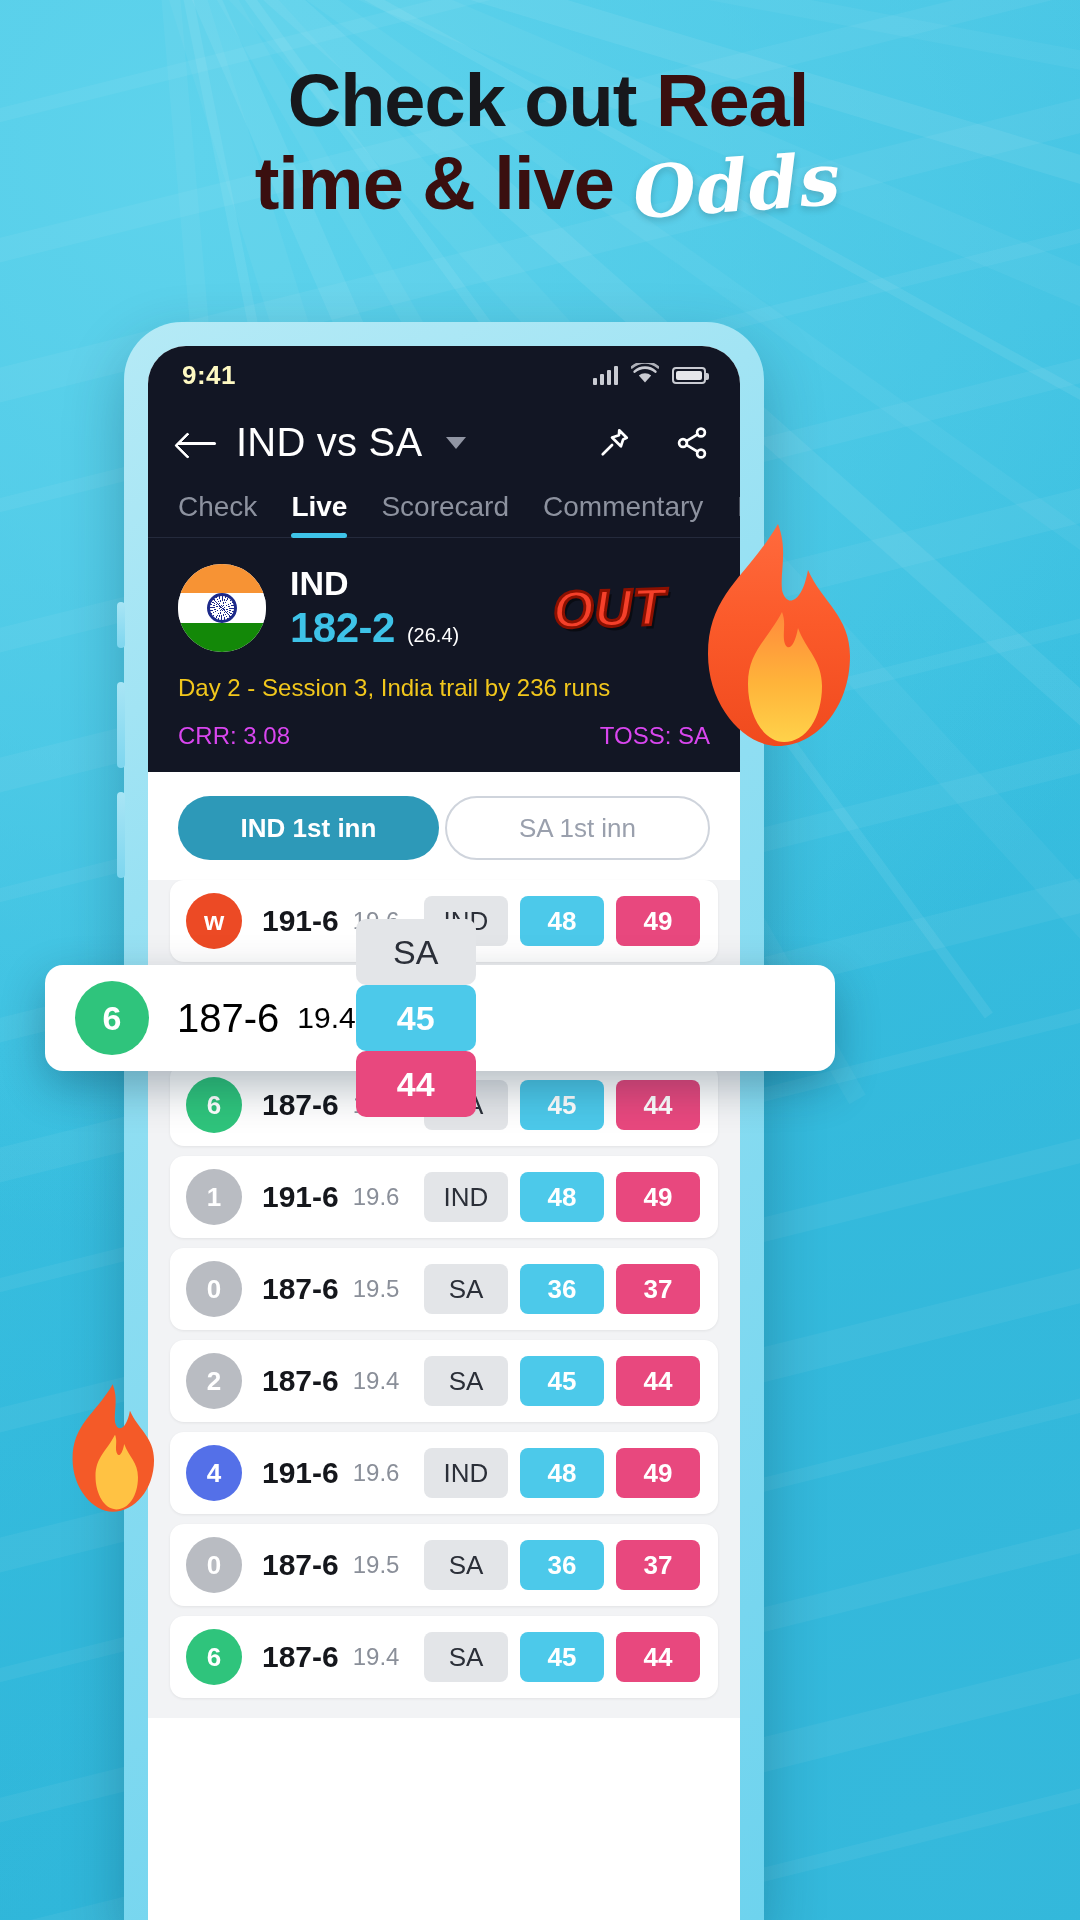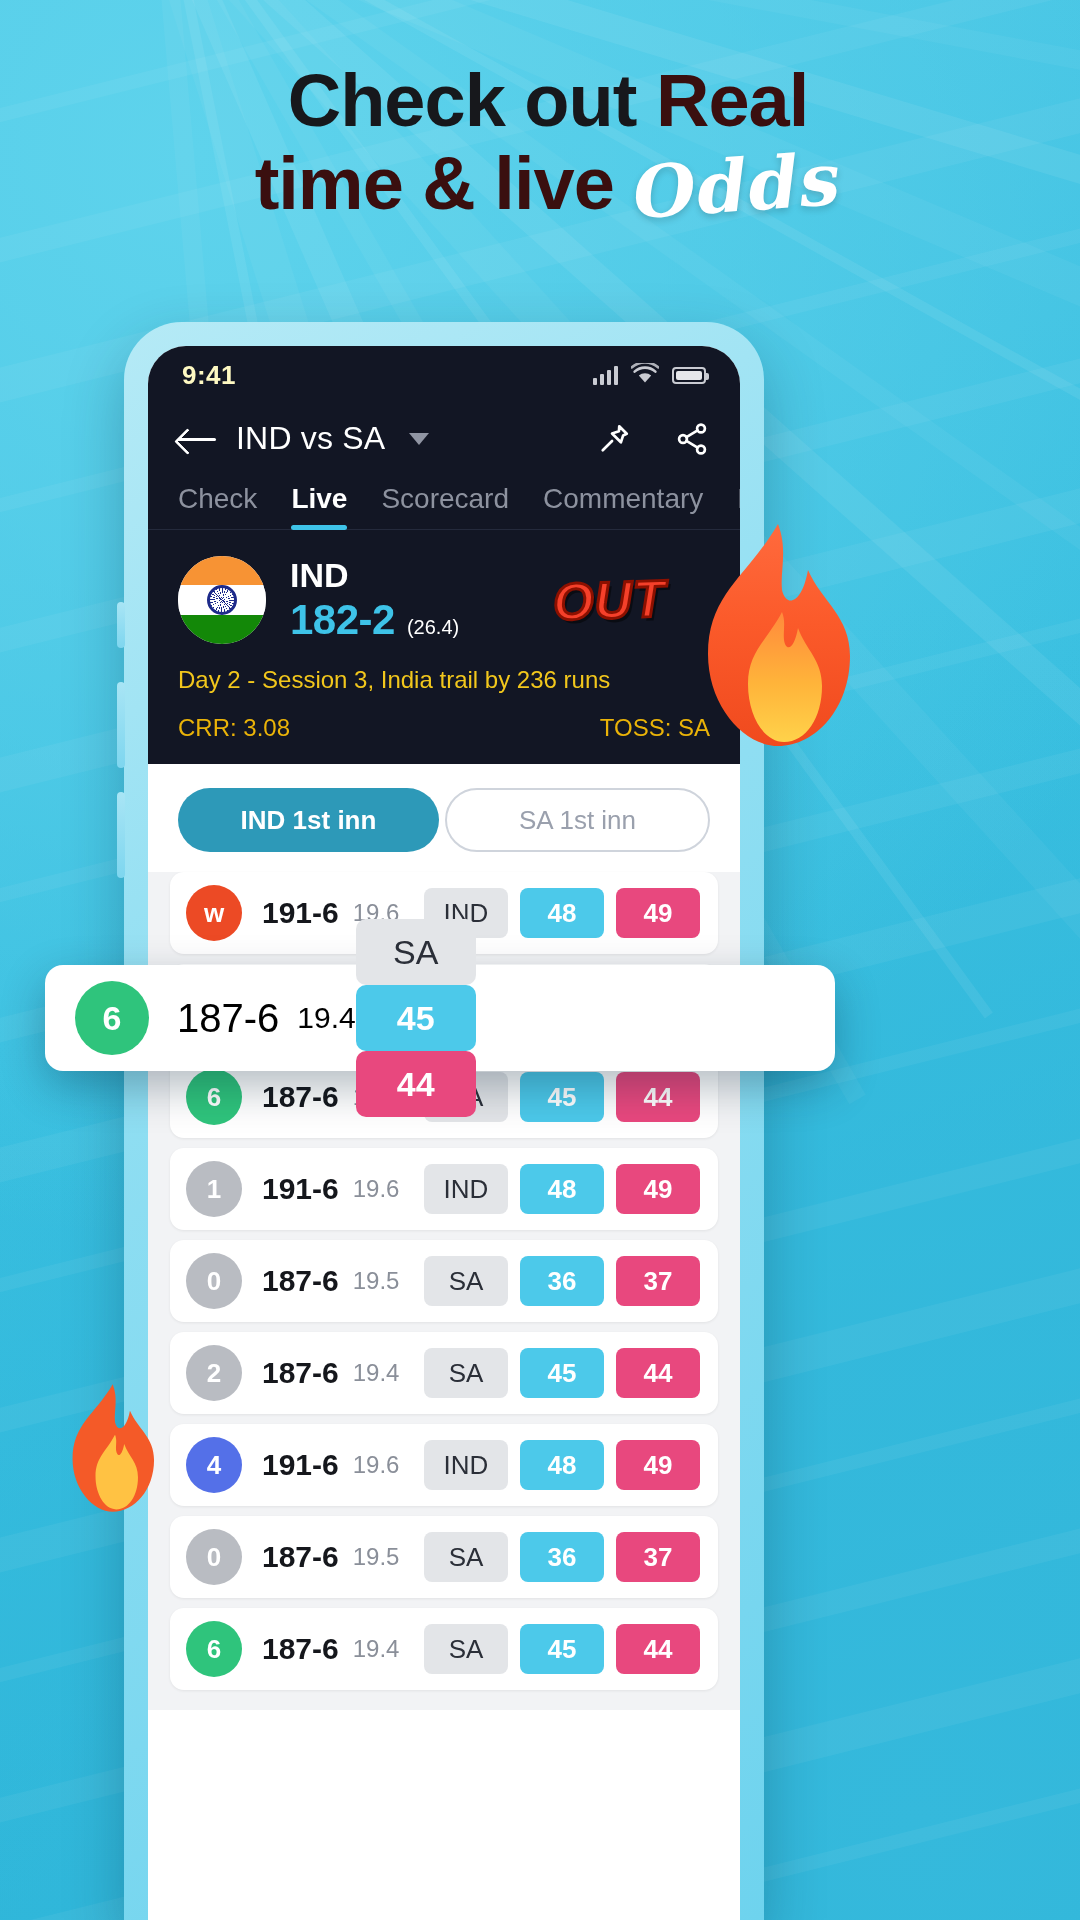--- a/index.html
+++ b/index.html
@@ -96,21 +96,21 @@
 
   
   #appheader {
     background:#121624; padding:16px 30px 6px 30px;
     display:flex; align-items:center; justify-content:space-between;
   }
   .hdr-left { display:flex; align-items:center; gap:20px; }
   .back-arrow { width:38px; height:26px; position:relative; }
   .back-arrow::before{content:"";position:absolute;left:0;top:12px;width:38px;height:3px;background:#fff;border-radius:2px;}
   .back-arrow::after{content:"";position:absolute;left:0;top:6px;width:16px;height:16px;border-left:3px solid #fff;border-bottom:3px solid #fff;transform:rotate(45deg);border-radius:2px;}
-  .hdr-title { color:#ffffff; font-size:32px; font-weight:500; letter-spacing:0.2px;text-align:right; }
+  .hdr-title { color:#ffffff; font-size:40px; font-weight:500; letter-spacing:0.2px;text-align:right; }
   .caret { width:0;height:0;border-left:10px solid transparent;border-right:10px solid transparent;border-top:12px solid #9095a3; margin-left:4px; }
   .hdr-right { display:flex; align-items:center; gap:42px; }
   .ic { width:36px; height:36px; position:relative; }
 
   
   #tabs {
     background:#121624; display:flex; align-items:flex-end;
     gap:34px; padding:20px 30px 0 30px;
     border-bottom:1px solid #242a3c;
   }
@@ -147,21 +147,21 @@
     position:absolute; right:74px; top:40px;
     font-size:52px; font-weight:bold; font-style:italic;
     color:#f5402a; letter-spacing:1px;
     -webkit-text-stroke:3px #8c1000;
     text-shadow:3px 4px 0 rgba(0,0,0,0.45);
     transform:rotate(-2deg);
   }
   .status-line { color:#f2c71c; font-size:24px; margin-top:22px; }
   .crr-row {
     display:flex; justify-content:space-between; align-items:center;
-    margin-top:20px; color:#eab308; font-size:24px;
+    margin-top:20px; color:#d946ef; font-size:24px;
   }
 
   
   #innings {
     background:#ffffff; display:flex; gap:6px;
     padding:24px 30px 20px 30px;
   }
   .inn-btn {
     flex:1; height:64px; border-radius:34px;
     display:flex; align-items:center; justify-content:center;

